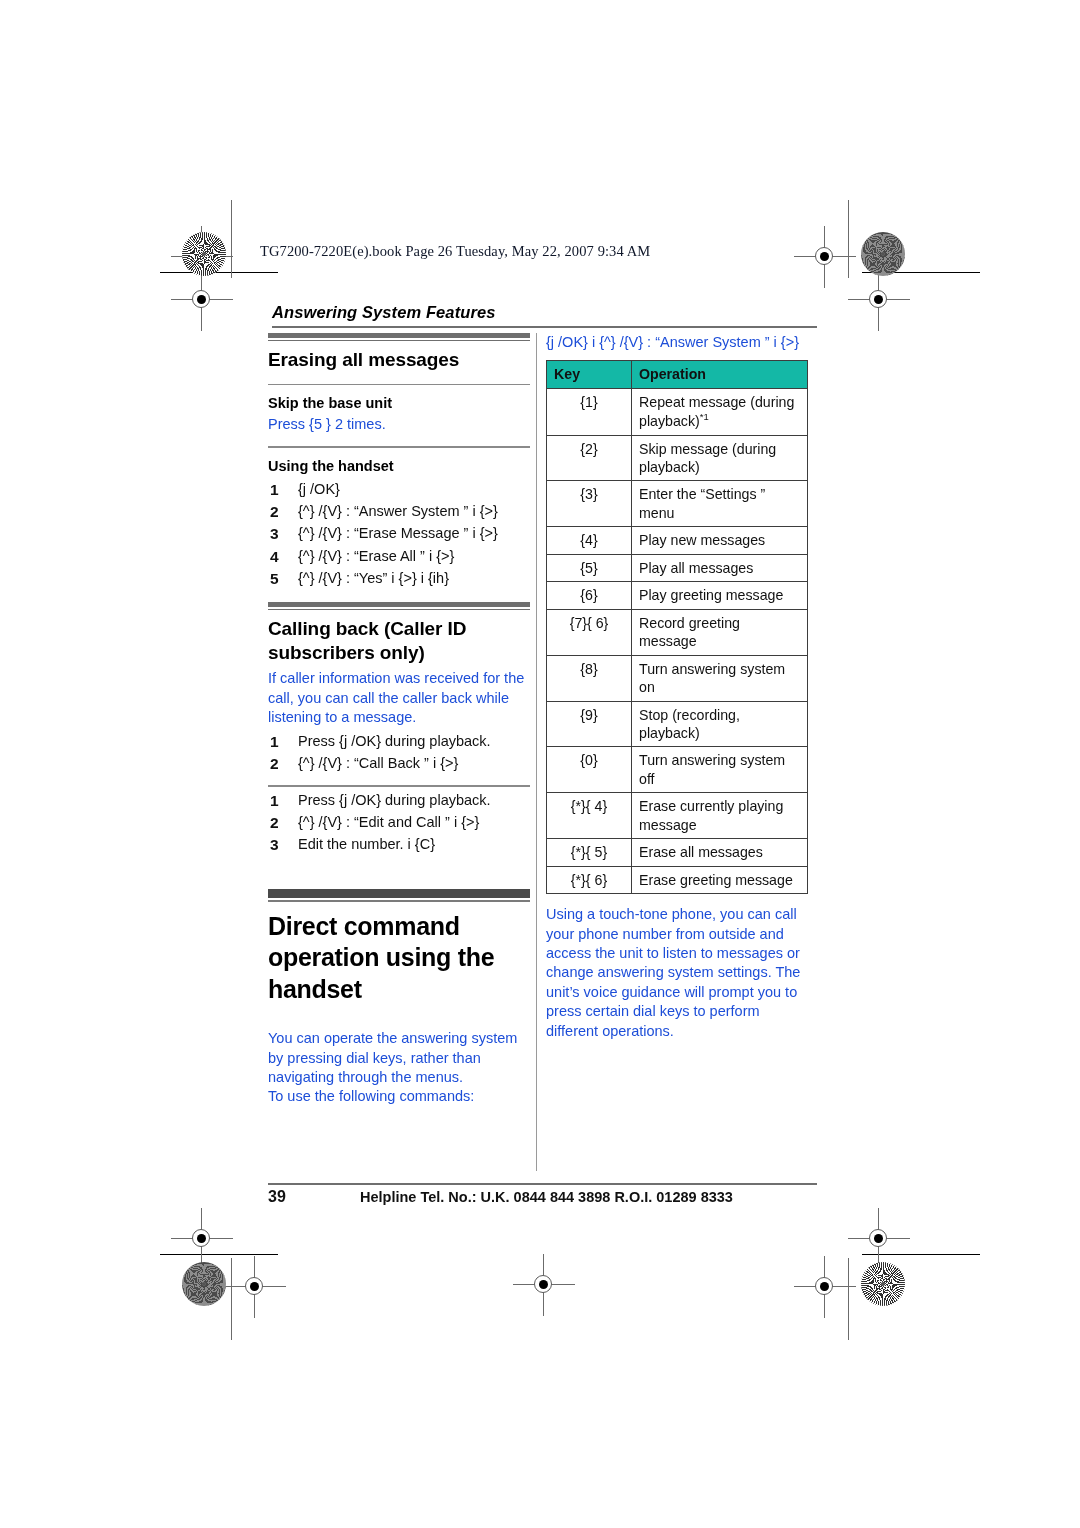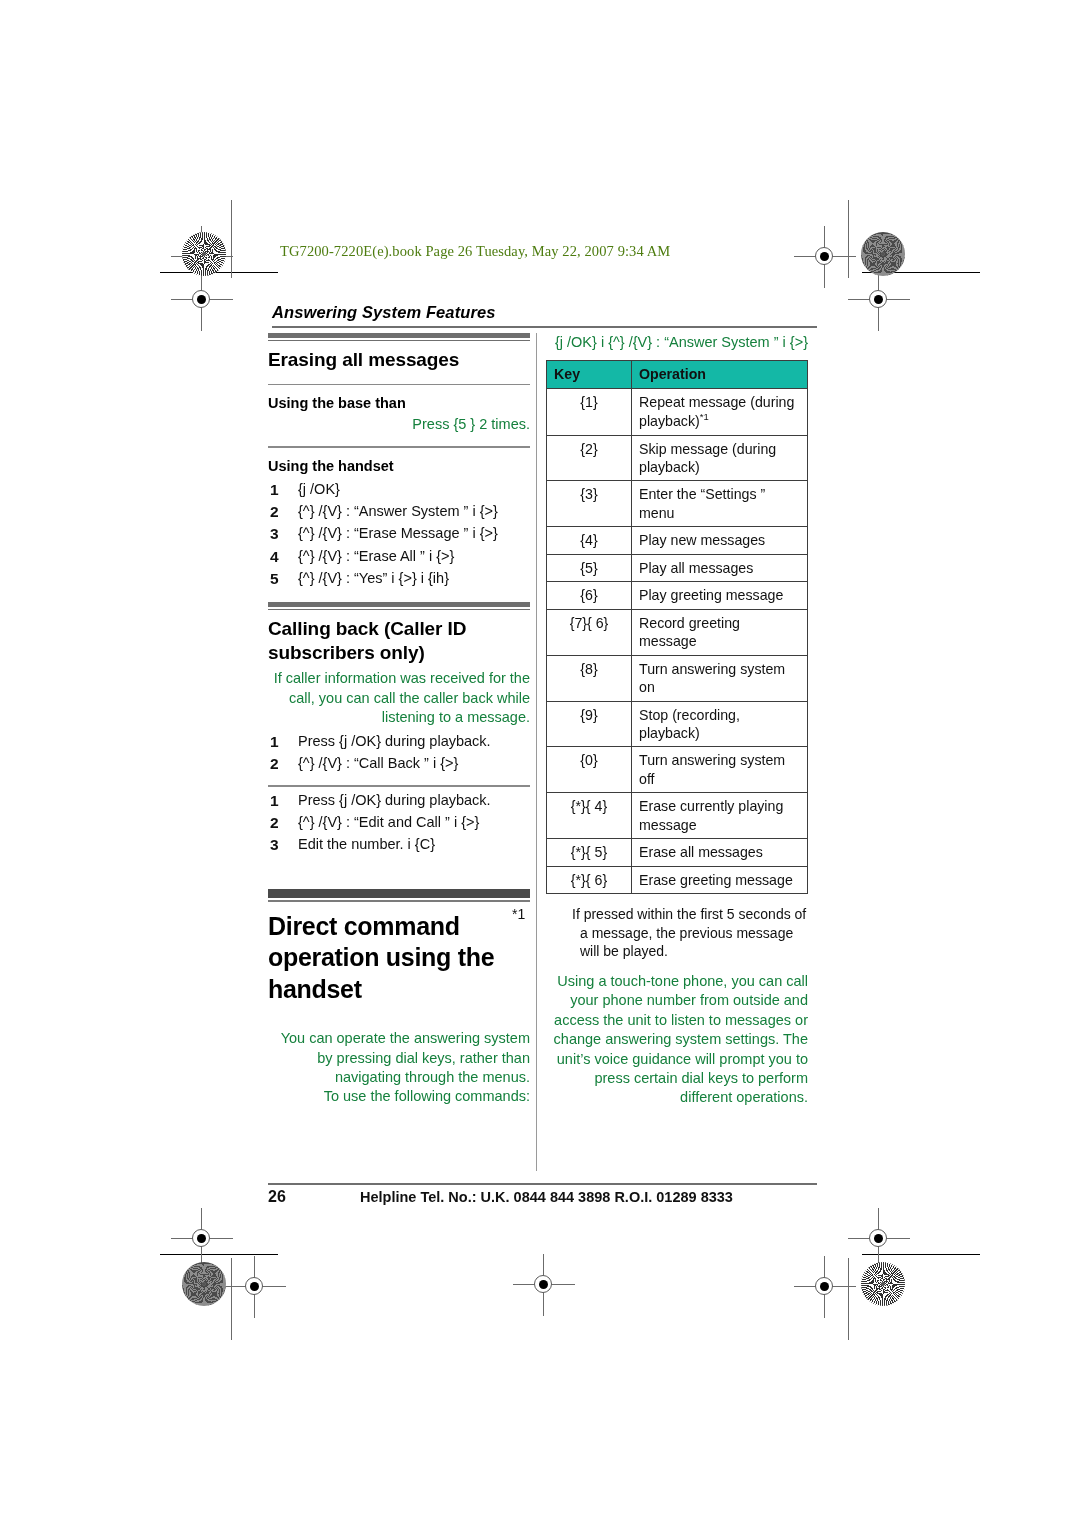--- a/index.html
+++ b/index.html
@@ -39,23 +39,23 @@
     content:"";position:absolute;left:50%;top:50%;width:4px;height:4px;
     margin:-2px 0 0 -2px;background:#555;border-radius:50%;
   }
 
   .trim{position:absolute;background:#000;}
 
   
   .page{position:absolute;left:0;top:0;width:1080px;height:1528px;}
 
   .filebar{
-    position:absolute;left:280px;top:243px;
+    position:absolute;left:260px;top:243px;
     font-family:"Liberation Serif", serif;
-    font-size:14.5px;color:#4d7c0f;white-space:nowrap;letter-spacing:.1px;
+    font-size:14.5px;color:#0f172a;white-space:nowrap;letter-spacing:.1px;
   }
 
   .chaptitle{
     position:absolute;left:272px;top:303px;width:545px;
     font-size:16.5px;font-weight:bold;font-style:italic;color:#000;
     letter-spacing:.1px;
   }
   .chaprule{position:absolute;left:272px;top:326px;width:545px;height:1.6px;background:#6f6f6f;}
 
   .col{position:absolute;top:333px;width:262px;}
@@ -76,21 +76,21 @@
   .chap .bar2{height:1.6px;background:#7b7b7b;margin-top:2.5px;}
   .chap h2{font-size:25px;line-height:1.26;margin-top:9px;letter-spacing:-.3px;}
 
   .hrule{height:1.6px;background:#8a8a8a;margin:12px 0 0 0;}
 
   h3.sub{
     margin:9px 0 2px 0;font-size:14.5px;font-weight:bold;color:#000;
     line-height:1.3;
   }
   p.body{
-    margin:2px 0 0 0;font-size:14.5px;color:#15803d;line-height:1.34;text-align:right;
+    margin:2px 0 0 0;font-size:14.5px;color:#1d4ed8;line-height:1.34;
   }
 
   ol.steps{margin:4px 0 0 0;padding:0;list-style:none;}
   ol.steps li{
     position:relative;padding-left:30px;margin:1px 0 3px 0;
     font-size:14.5px;line-height:1.33;color:#111;
   }
   ol.steps li .n{
     position:absolute;left:2px;top:0;font-weight:bold;font-size:15.5px;
   }
@@ -205,21 +205,21 @@
 
   <div class="col col-left">
 
     <div class="sec">
       <div class="bar"></div>
       <div class="bar2"></div>
       <h2>Erasing all messages</h2>
     </div>
 
     <div class="hrule"></div>
-    <h3 class="sub">Using the base than</h3>
+    <h3 class="sub">Skip the base unit</h3>
     <p class="body">Press {5 }  2 times.</p>
 
     <div class="hrule"></div>
     <h3 class="sub">Using the handset</h3>
     <ol class="steps">
       <li><span class="n">1</span><span>{j    /OK}</span></li>
       <li><span class="n">2</span><span>{^} /{V} : “Answer System    ” i    {&gt;}</span></li>
       <li><span class="n">3</span><span>{^} /{V} : “Erase Message    ” i    {&gt;}</span></li>
       <li><span class="n">4</span><span>{^} /{V} : “Erase All     ” i      {&gt;}</span></li>
       <li><span class="n">5</span><span>{^} /{V} : “Yes” i      {&gt;} i      {ih}</span></li>
@@ -312,21 +312,20 @@
             <td class="k">{*}{  5}</td>
             <td>Erase all messages</td>
           </tr>
         <tr>
             <td class="k">{*}{  6}</td>
             <td>Erase greeting message</td>
           </tr>
       </tbody>
     </table>
 
-    <p class="footnote"><span class="mark">*1</span><span>If pressed within the first 5 seconds of a message, the previous message will be played.</span></p>
 
     <p class="body" style="margin-top:11px;">Using a touch-tone phone, you can call your phone number from outside and access the unit to listen to messages or change answering system settings. The unit’s voice guidance will prompt you to press certain dial keys to perform different operations.</p>
   </div>
 
   <div class="footrule"></div>
-  <div class="pageno">26</div>
+  <div class="pageno">39</div>
   <div class="helpline">Helpline Tel. No.: U.K. 0844 844 3898 R.O.I. 01289 8333</div>
 </div>
 
 </body></html>

